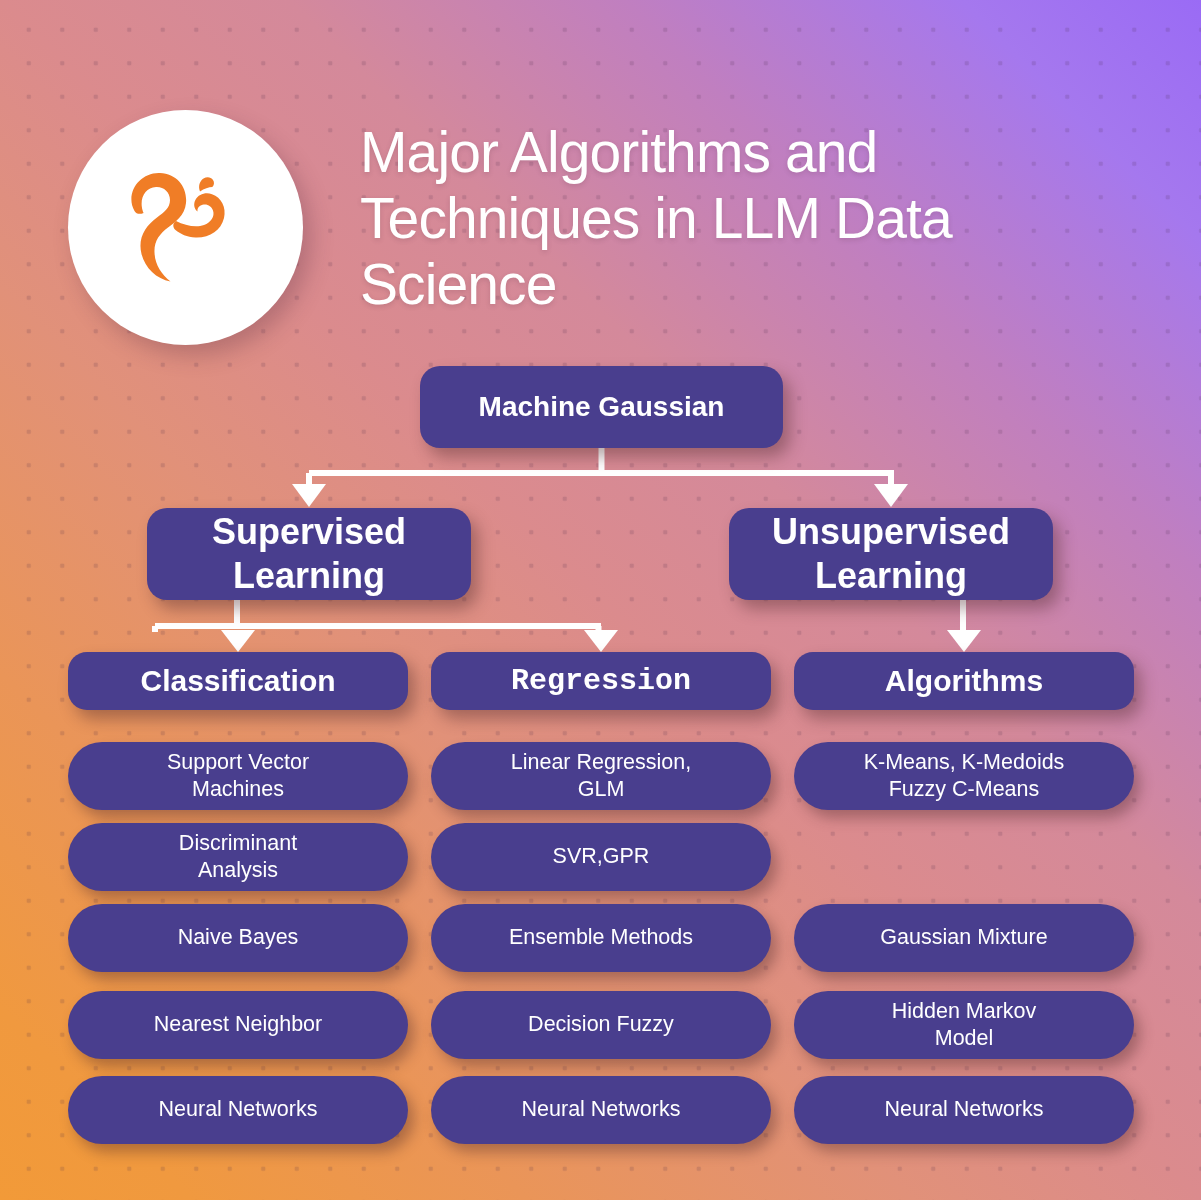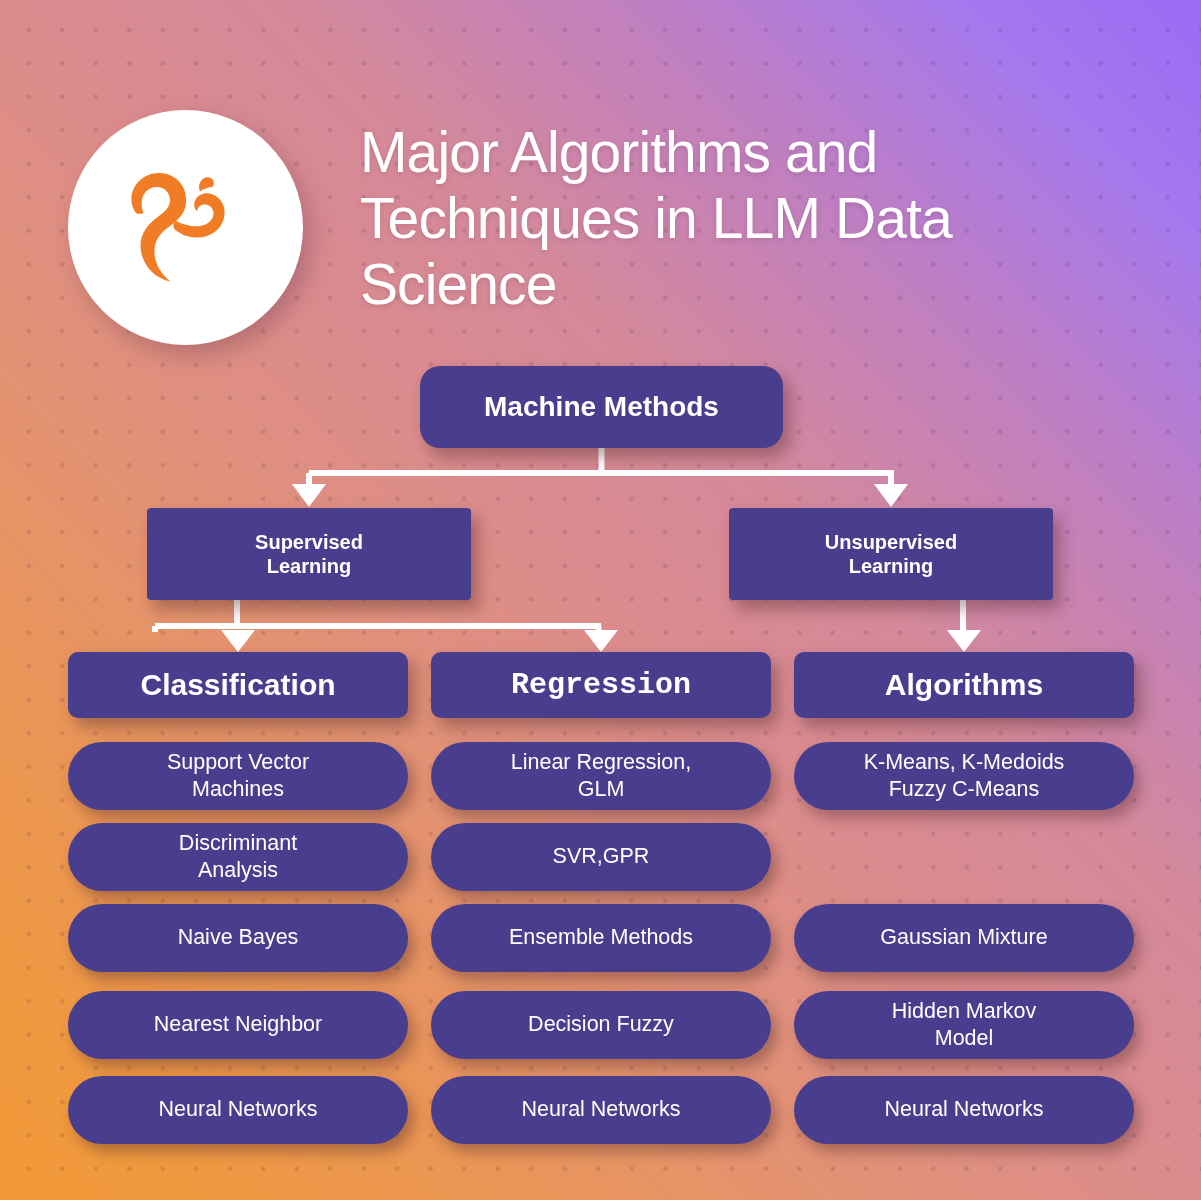--- a/index.html
+++ b/index.html
@@ -86,31 +86,31 @@
   .node.root {
     left: 420px; top: 366px;
     width: 363px; height: 82px;
     border-radius: 20px;
     font-size: 28px;
   }
 
   .node.lvl2 {
     top: 508px;
     width: 324px; height: 92px;
-    border-radius: 4px;
-    font-size: 20px;
+    border-radius: 20px;
+    font-size: 36px;
     line-height: 1.22;
   }
   .node.lvl2.left  { left: 147px; }
   .node.lvl2.right { left: 729px; }
 
   .node.cat {
     top: 652px;
-    height: 66px;
-    border-radius: 10px;
+    height: 58px;
+    border-radius: 19px;
     font-size: 30px;
   }
   .node.cat.c1 { left: 68px;  width: 340px; }
   .node.cat.c2 { left: 431px; width: 340px; font-family: Liberation Mono, monospace; }
   .node.cat.c3 { left: 794px; width: 340px; }
 
   .leaf {
     position: absolute;
     height: 68px;
     border-radius: 34px;
@@ -192,21 +192,21 @@
       <path d="M 598.5 626 L 598.5 632"></path>
 
       <path d="M 963 600 L 963 632"></path>
     </g>
 
     <polygon points="221,630 255,630 238,652" fill="#ffffff"></polygon>
     <polygon points="584,630 618,630 601,652" fill="#ffffff"></polygon>
     <polygon points="947,630 981,630 964,652" fill="#ffffff"></polygon>
   </svg>
 
-  <div class="node root">Machine Methods</div>
+  <div class="node root">Machine Gaussian</div>
 
   <div class="node lvl2 left">Supervised
 Learning</div>
   <div class="node lvl2 right">Unsupervised
 Learning</div>
 
   <div class="node cat c1">Classification</div>
   <div class="node cat c2">Regression</div>
   <div class="node cat c3">Algorithms</div>
 

